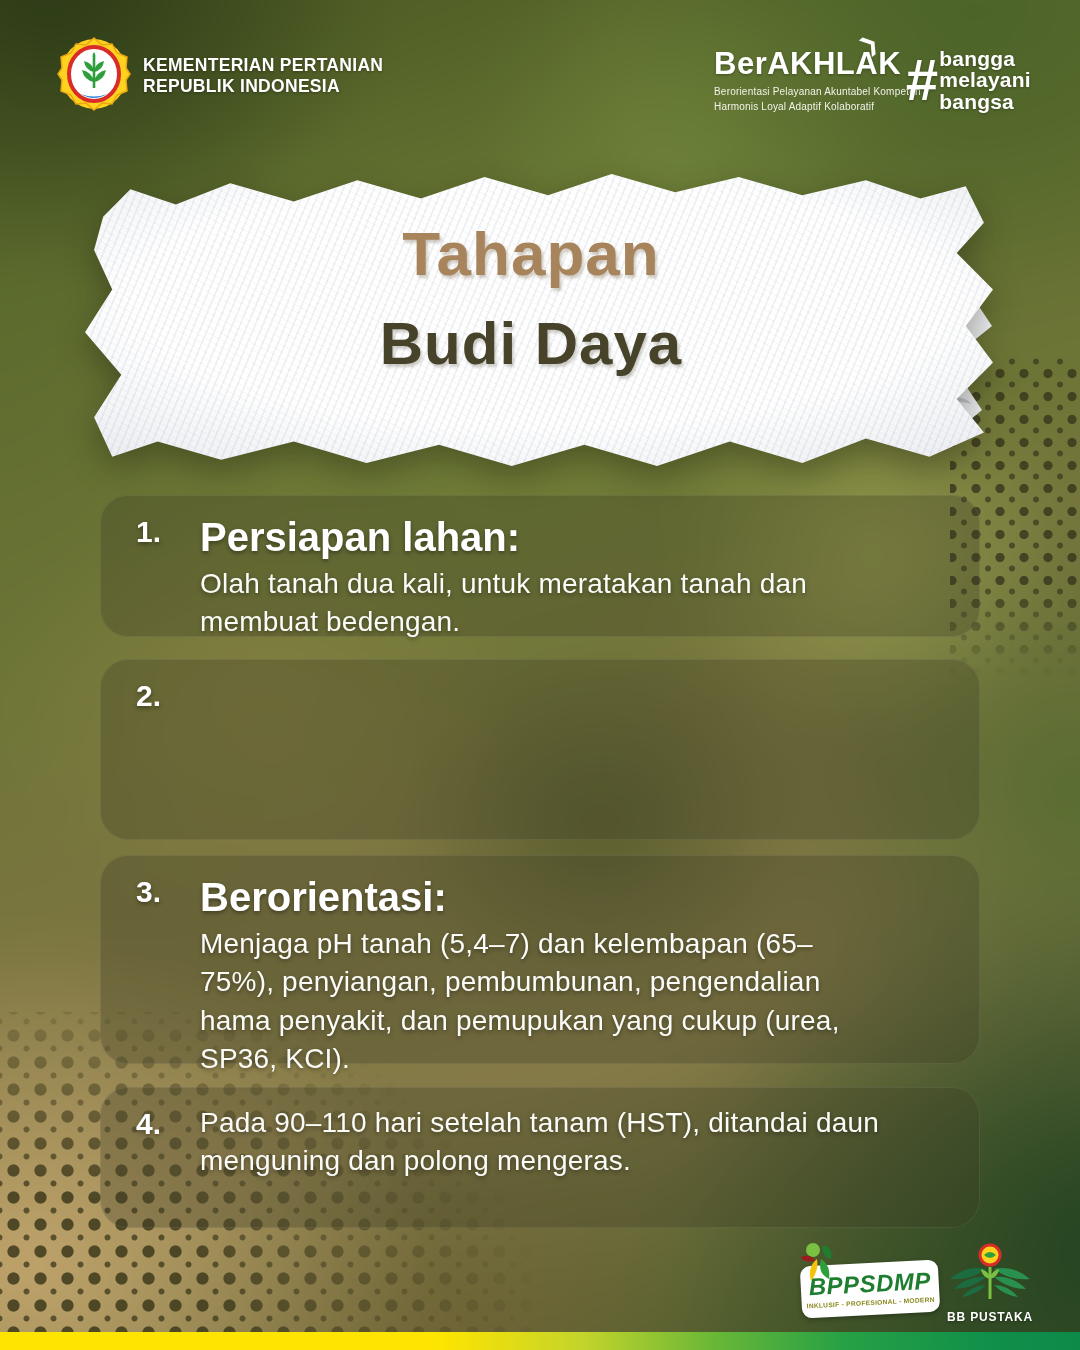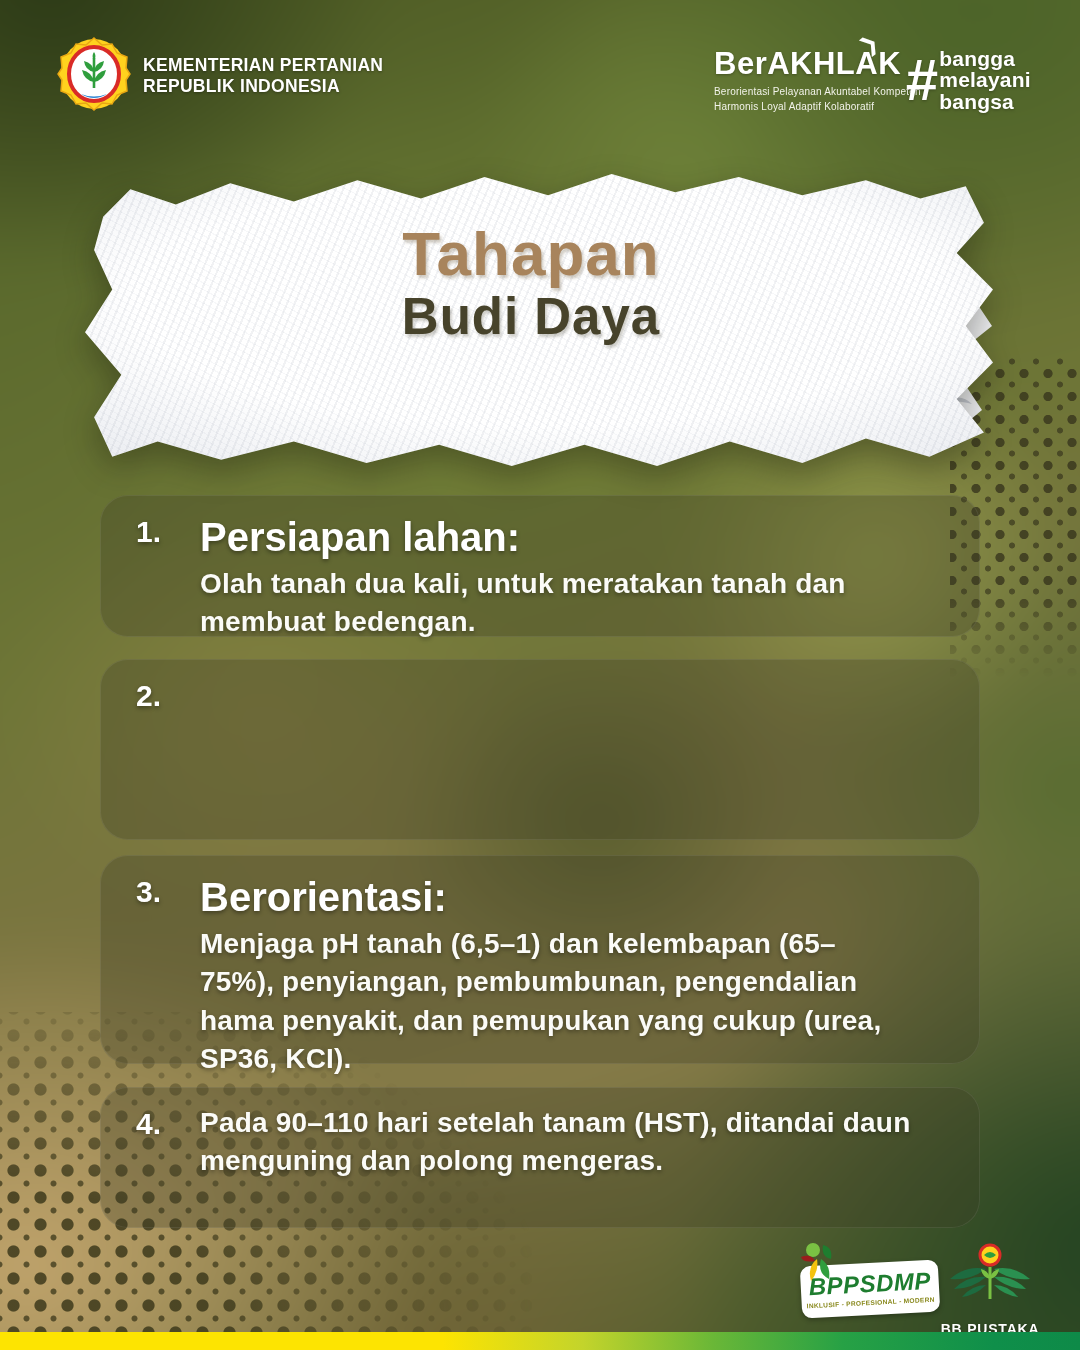--- a/index.html
+++ b/index.html
@@ -91,56 +91,57 @@
       93% 95%, 86% 89%, 79% 97%, 71% 90%, 63% 98%, 55% 91%, 47% 98%, 39% 91%,
       31% 97%, 23% 90%, 15% 96%, 8% 90%, 3% 95%,
       1% 82%, 4% 68%, 0% 54%, 3% 40%, 1% 27%);
   }
   .paper-title{position:absolute;left:0;right:16px;top:52px;text-align:center;}
   .title-sub{
     font-size:62px;font-weight:600;letter-spacing:1px;color:#a8845c;line-height:1.1;
     text-shadow:2px 3px 3px rgba(120,105,80,.35);
   }
   .title-main{
-    font-size:51px;font-weight:800;letter-spacing:1px;color:#47432b;line-height:1.12;
+    font-size:60px;font-weight:800;letter-spacing:1px;color:#47432b;line-height:1.12;
     text-shadow:2px 3px 3px rgba(60,55,35,.25);
+    margin-top:22px;
   }
 
   
   .card{
     position:absolute;left:100px;width:880px;border-radius:28px;
     background:rgba(58,60,36,.30);
     box-shadow:inset 0 0 0 1px rgba(255,255,255,.08);
     color:#fff;
     display:grid;grid-template-columns:50px 1fr;column-gap:14px;
     padding:17px 36px 14px 36px;box-sizing:border-box;
   }
   .card .num{font-size:30px;font-weight:700;padding-top:3px;text-shadow:0 2px 4px rgba(0,0,0,.4);}
   .card .heading{font-size:40px;font-weight:700;line-height:1.25;margin-bottom:3px;
     text-shadow:0 2px 4px rgba(0,0,0,.4);}
-  .card .body{font-size:28px;font-weight:700;line-height:1.37;letter-spacing:.2px;
+  .card .body{font-size:28px;font-weight:400;line-height:1.37;letter-spacing:.2px;
     color:#fbfbf7;white-space:pre-line;text-shadow:0 2px 4px rgba(0,0,0,.38);}
   .card1{top:495px;height:142px;}
   .card2{top:659px;height:181px;}
   .card3{top:855px;height:209px;}
   .card4{top:1087px;height:141px;}
 
   
   .bppsdmp{position:absolute;left:795px;top:1247px;width:150px;height:78px;}
   .bppsdmp-sticker{
     position:absolute;left:6px;top:16px;width:138px;height:52px;background:#fff;border-radius:10px;
     transform:rotate(-3deg);box-shadow:0 2px 5px rgba(0,0,0,.3);
     display:flex;flex-direction:column;align-items:center;justify-content:center;
   }
   .bppsdmp-label{font-size:24px;font-weight:900;font-style:italic;letter-spacing:.5px;
     color:#1e7d2f;line-height:1;}
   .bppsdmp-tagline{font-size:6.6px;font-weight:700;letter-spacing:.3px;color:#8a8a1f;margin-top:3px;}
   .bppsdmp-icon{position:absolute;left:-2px;top:-6px;}
   .bbpustaka{position:absolute;left:938px;top:1243px;width:104px;height:80px;text-align:center;}
-  .bbpustaka-label{font-size:14px;font-weight:800;letter-spacing:.8px;color:#fff;margin-top:12px;
+  .bbpustaka-label{font-size:12px;font-weight:800;letter-spacing:.8px;color:#fff;margin-top:1px;
     text-shadow:0 1px 3px rgba(0,0,0,.4);}
   .footer-bar{
     position:absolute;left:0;bottom:0;width:1080px;height:18px;
     background:linear-gradient(90deg,#fde401 0%,#fde401 41%,#c3d42b 54%,#6ab737 66%,#27a145 78%,#0f8f4a 92%,#0e8a48 100%);
   }
 </style>
 </head>
 <body>
 
 <div class="stage">
@@ -213,21 +214,21 @@
   </div>
 
   <div class="card card2">
     <div class="num">2.</div>
   </div>
 
   <div class="card card3">
     <div class="num">3.</div>
     <div>
       <div class="heading">Berorientasi:</div>
-      <div class="body">Menjaga pH tanah (6,5–1) dan kelembapan (65–
+      <div class="body">Menjaga pH tanah (5,4–7) dan kelembapan (65–
 75%), penyiangan, pembumbunan, pengendalian
 hama penyakit, dan pemupukan yang cukup (urea,
 SP36, KCI).</div>
     </div>
   </div>
 
   <div class="card card4">
     <div class="num">4.</div>
     <div>
       <div class="body">Pada 90–110 hari setelah tanam (HST), ditandai daun

